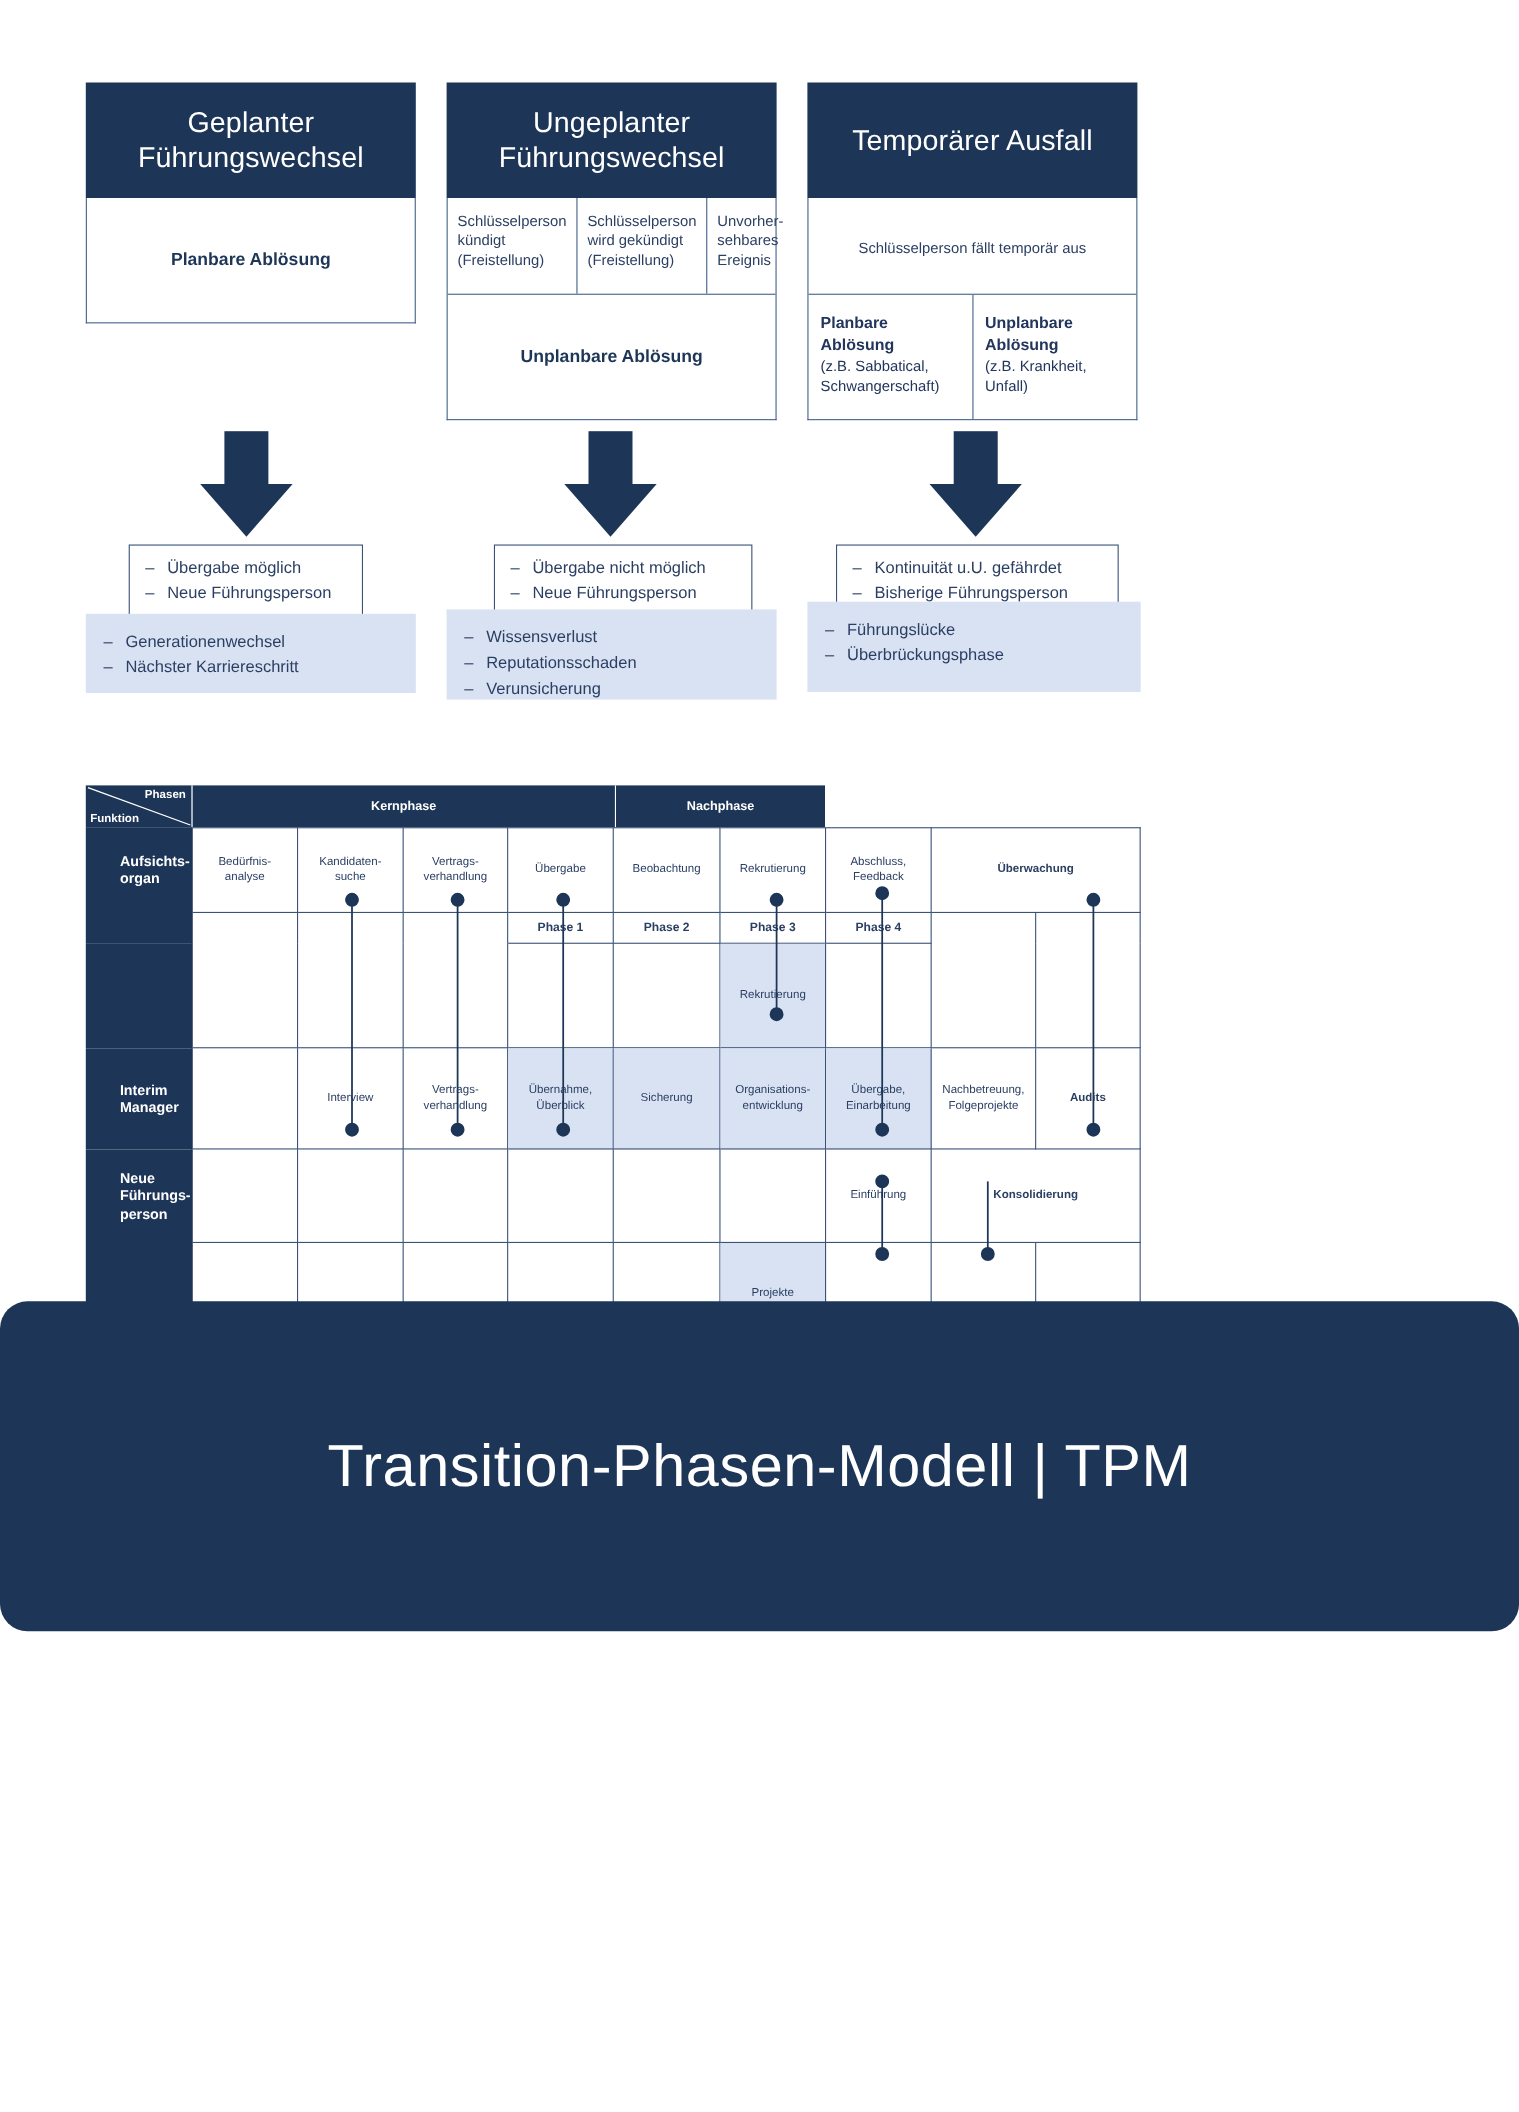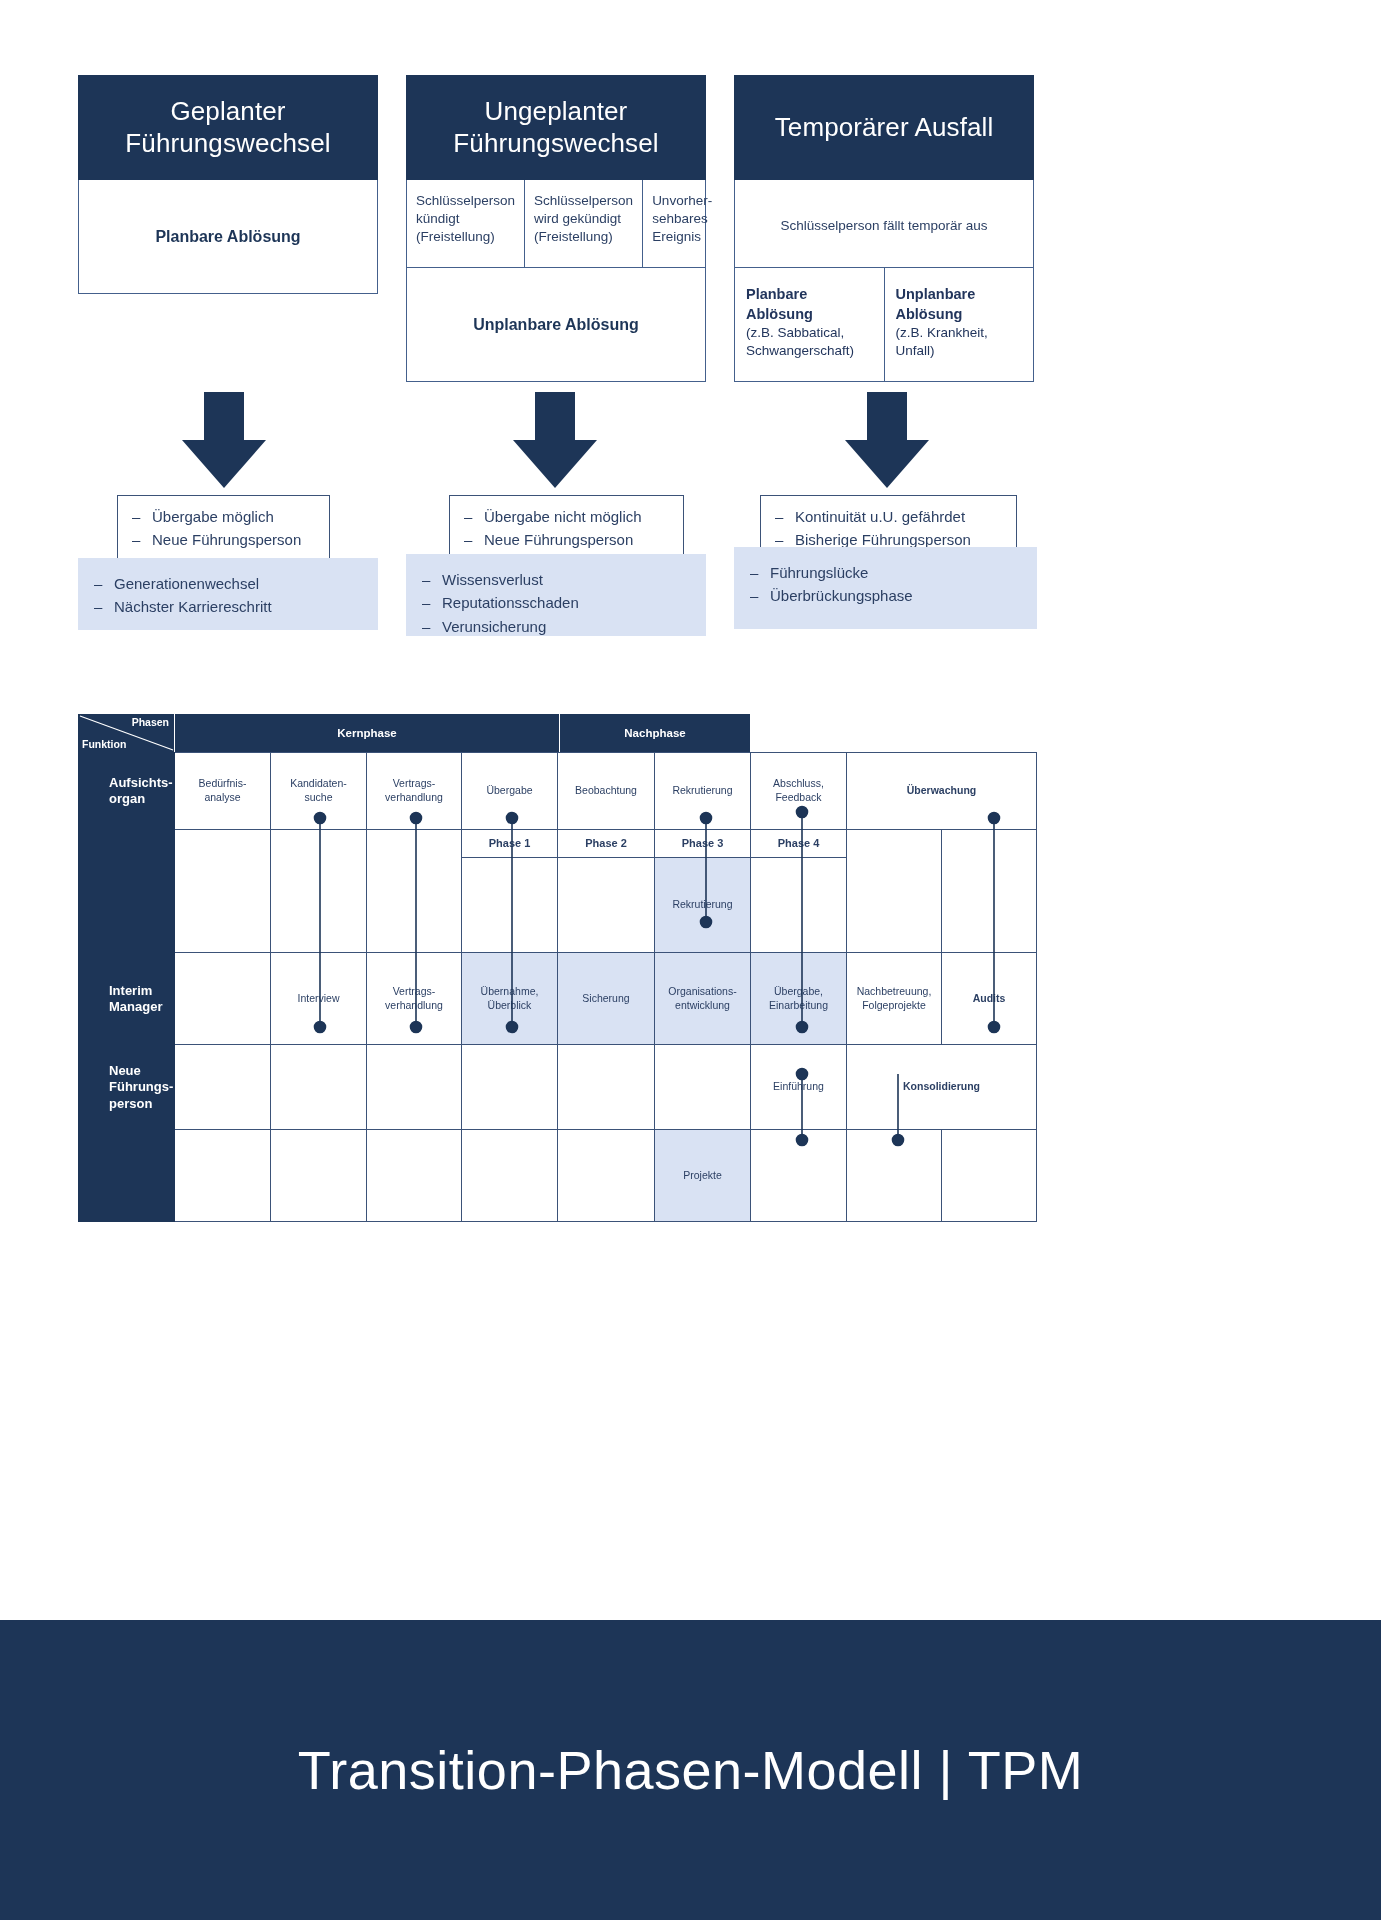--- a/index.html
+++ b/index.html
@@ -4,21 +4,21 @@
 <style>
   * { box-sizing: border-box; margin:0; padding:0; }
   html,body { width:1381px; height:1920px; }
   body {
     background:#ffffff;
     font-family:"Liberation Sans", sans-serif;
     color:#22355c;
     position:relative;
     overflow:hidden;
   }
-  .page { position:relative; width:1381px; height:1920px; }
+  .page { position:relative; width:1381px; height:1483px; }
 
   
   .scenarios {
     position:absolute;
     left:78px; top:75px;
     width:960px;
     display:flex;
     gap:28px;
   }
   .scenario { width:300px; }
@@ -155,21 +155,21 @@
   .grid .rowline:first-child .cell { border-top:1px solid #3b5278; }
 
   
   .overlay { position:absolute; left:0; top:0; width:100%; height:100%; pointer-events:none; }
 
   
   .footer {
     position:absolute; left:0; bottom:0;
     width:1381px; height:300px;
     background:#1d3557;
-    display:flex; align-items:center; justify-content:center;
+    display:flex; align-items:center; justify-content:center;border-radius:25px;
   }
   .footer span {
     color:#ffffff;
     font-size:54px;
     letter-spacing:0.5px;
   }
 </style>
 </head>
 <body>
 

